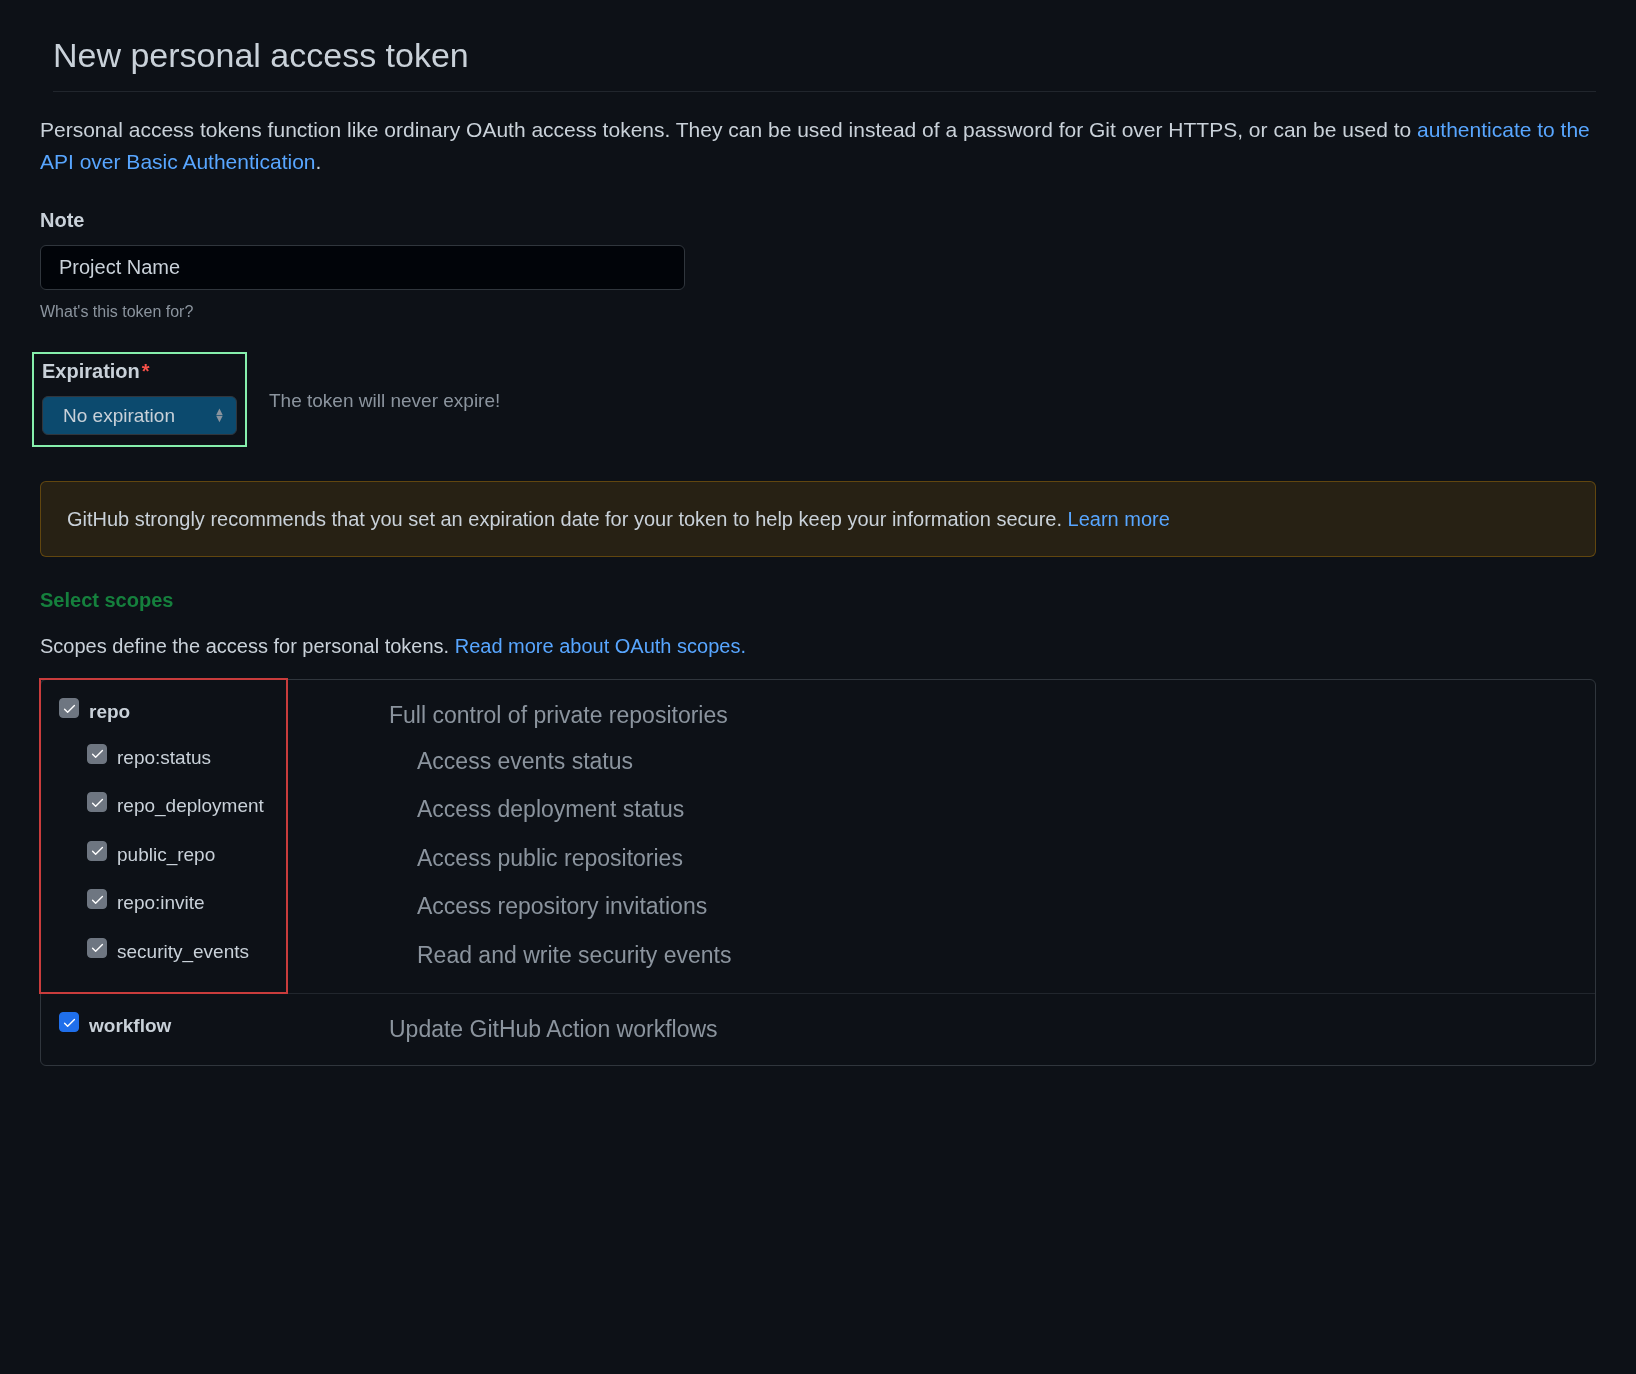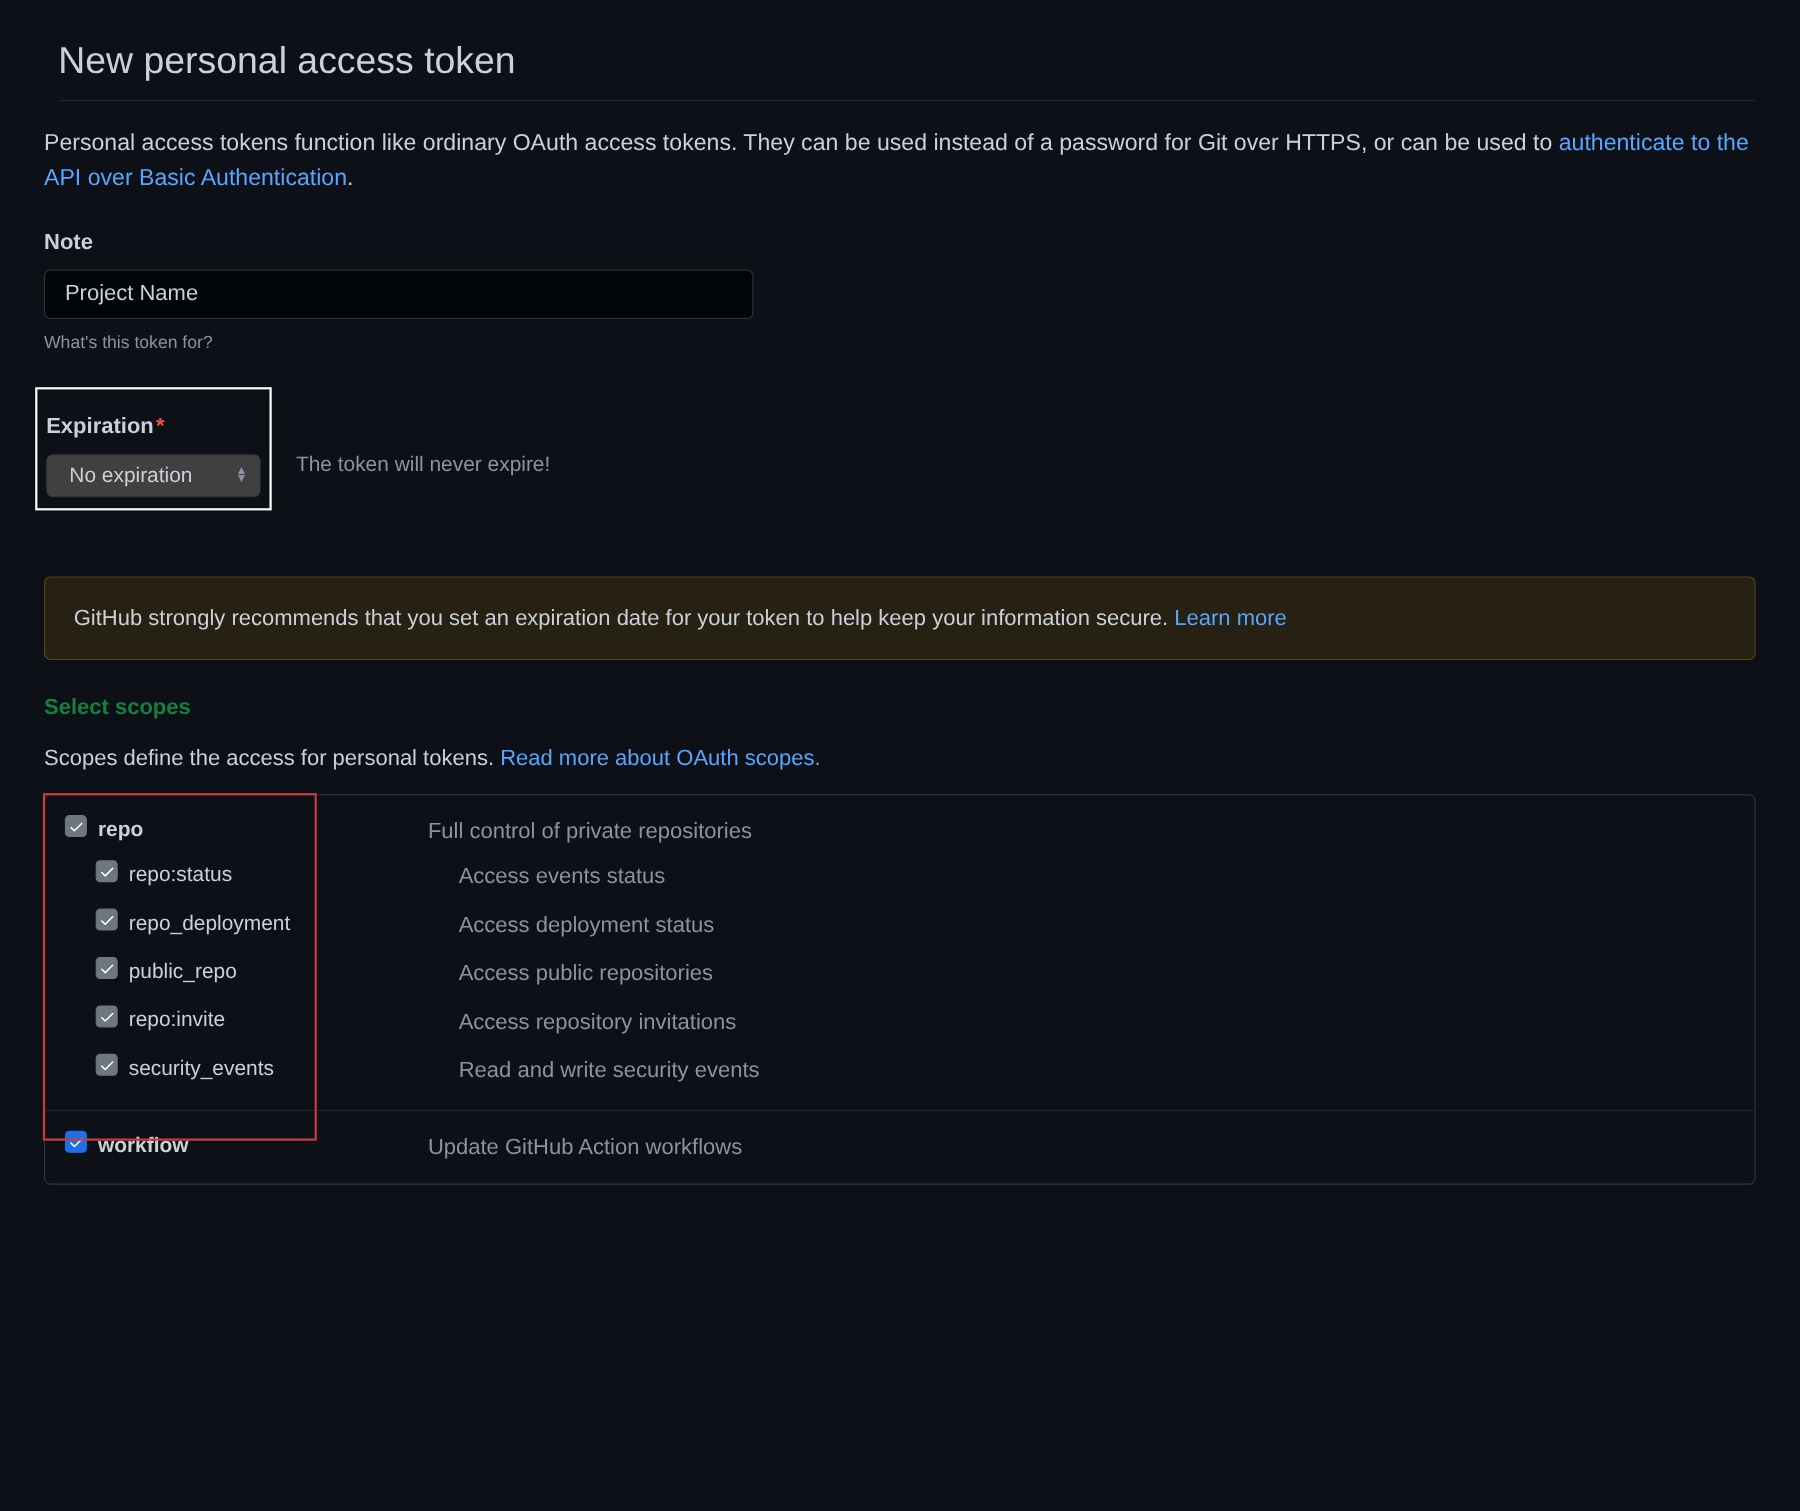--- a/index.html
+++ b/index.html
@@ -58,41 +58,41 @@
     .field-help {
       color: #8b949e;
       font-size: 16px;
       margin-top: 10px;
     }
     .note-section {
       margin-bottom: 28px;
     }
     .expiration-section {
       display: inline-block;
-      padding: 19px 8px 10px 8px;
+      padding: 2px 8px 10px 8px;
       margin-left: -8px;
-      margin-bottom: 30px;
-      border: 2px solid #ffffff;
+      margin-bottom: 4px;
+      border: 2px solid #86efac;
       position: relative;
     }
     .expiration-row {
       display: flex;
       align-items: center;
       gap: 22px;
     }
     .required-star {
       color: #f85149;
       margin-left: 2px;
     }
     .select-wrapper {
       position: relative;
       display: inline-block;
     }
     .select-input {
-      background-color: #404040;
+      background-color: #0c4a6e;
       border: 1px solid #30363d;
       border-radius: 6px;
       color: #c9d1d9;
       font-size: 19px;
       padding: 8px 36px 8px 20px;
       cursor: pointer;
       appearance: none;
       outline: none;
       width: 195px;
     }
@@ -194,21 +194,21 @@
       font-weight: 600;
       font-size: 19px;
       margin-left: 10px;
       width: 300px;
     }
     .scope-row.child .scope-name {
       font-weight: 400;
     }
     .scope-description {
       color: #8b949e;
-      font-size: 20px;
+      font-size: 23px;
     }
   </style>
 </head>
 <body>
 
 <h1 class="page-title">New personal access token</h1>
 
 <p class="intro-text">
   <span>Personal access tokens function like ordinary OAuth access tokens. They can be used instead of a password for Git over HTTPS, or can be used to </span><a class="link">authenticate to the API over Basic Authentication</a><span>.</span>
 </p>

